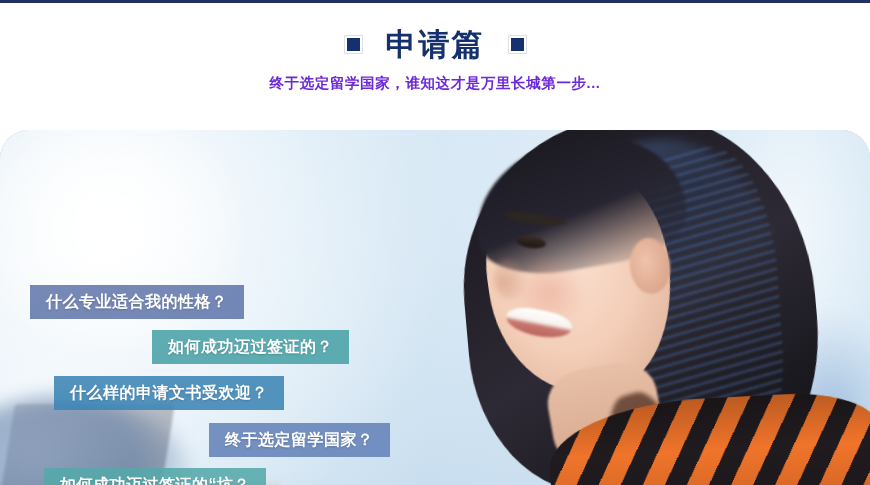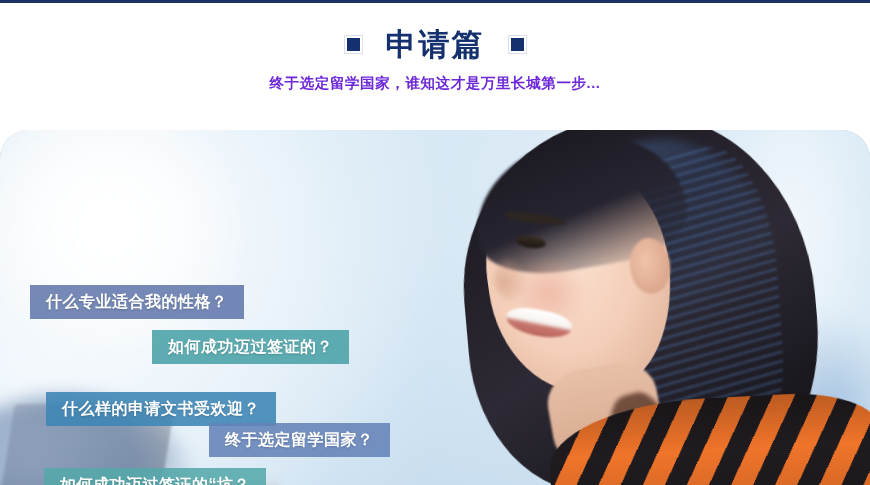--- a/index.html
+++ b/index.html
@@ -101,21 +101,21 @@
      filter:blur(10px);}
 
   
   .bubble{position:absolute;display:flex;align-items:center;
      color:#ffffff;font-size:16px;font-weight:bold;letter-spacing:.5px;
      padding:0 16px;height:34px;white-space:nowrap;
      text-shadow:0 1px 2px rgba(0,0,0,.18);}
 
   .b1{left:30px;top:155px;background:rgba(98,120,172,.88);}
   .b2{left:152px;top:200px;background:rgba(73,162,166,.88);}
-  .b3{left:46px;top:246px;background:rgba(60,133,181,.88);margin-top:16px;}
+  .b3{left:54px;top:246px;background:rgba(60,133,181,.88);}
   .b4{left:209px;top:293px;background:rgba(100,131,184,.88);}
   .b5{left:44px;top:338px;background:rgba(84,168,170,.88);}
 </style>
 </head>
 <body>
 
 <div class="page">
 
   <div class="top-rule"></div>
 

